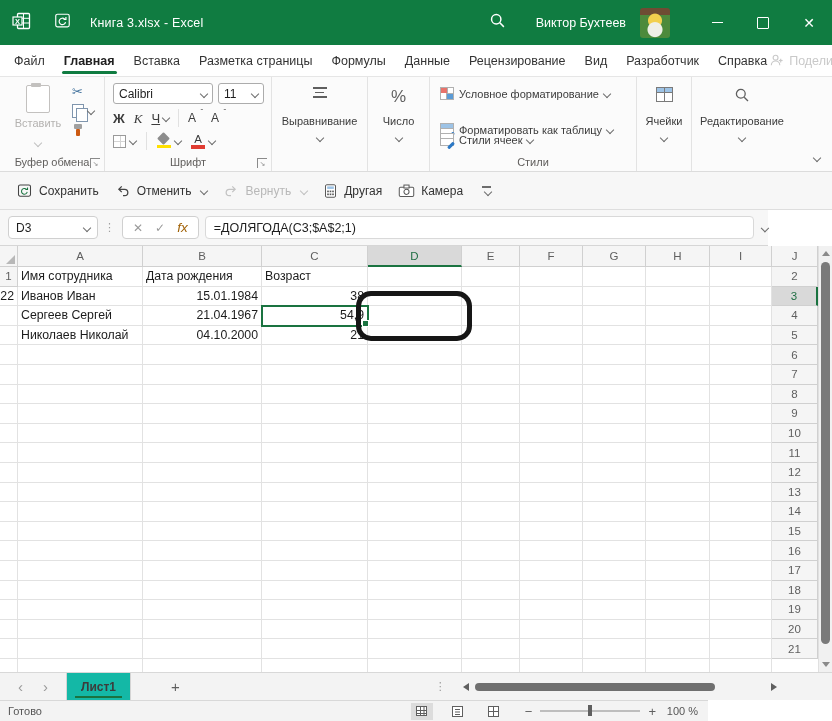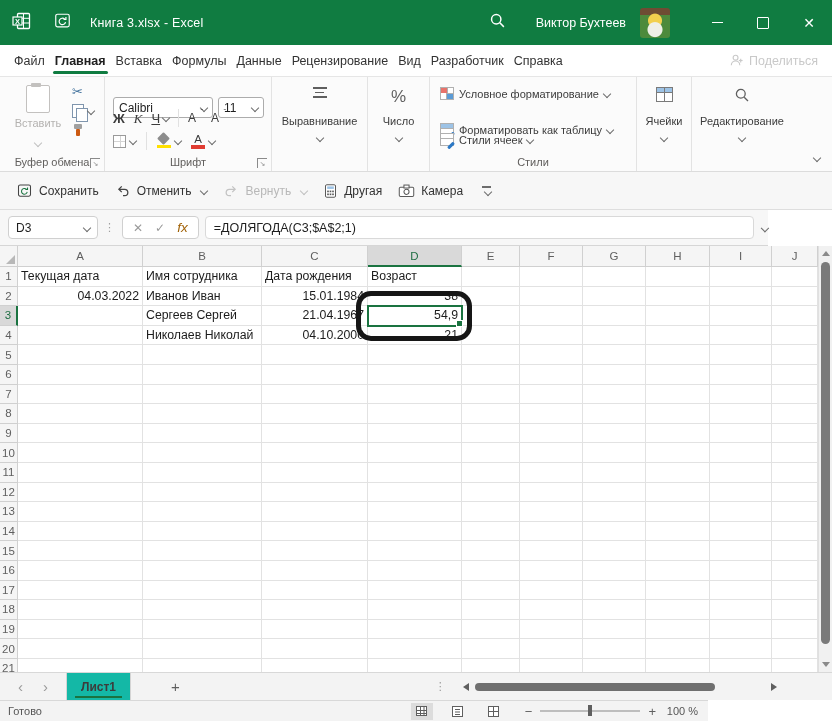--- a/index.html
+++ b/index.html
@@ -22,21 +22,21 @@
       radial-gradient(circle at 50% 42%, #f2cf4e 0 6.5px, rgba(0,0,0,0) 7.5px),
       linear-gradient(#6e4c33 0 7px, rgba(0,0,0,0) 7px),
       #4d8a3c;}
   .winbtn{width:46px;height:45px;display:flex;align-items:center;justify-content:center;color:#fff;}
   .wb-min{width:11px;height:1.4px;background:#fff;}
   .wb-max{width:10px;height:10px;border:1.2px solid #fff;border-radius:1px;}
   .wb-close{font-size:14px;line-height:1;}
 
   
   .tabrow{left:0;top:45px;width:832px;height:32px;background:#fff;display:flex;align-items:center;border-bottom:1px solid #e6e6e6;box-sizing:border-box;}
-  .rtab{font-size:12.5px;color:#333;margin-left:6px;padding:0 2px;height:100%;display:flex;align-items:center;position:relative;white-space:nowrap;}
+  .rtab{font-size:12.5px;color:#333;margin-left:15px;padding:0 2px;height:100%;display:flex;align-items:center;position:relative;white-space:nowrap;}
   .rtab.first{margin-left:12px;}
   .rtab.active{font-weight:bold;color:#202020;}
   .rtab.active::after{content:"";position:absolute;left:0;right:0;bottom:2px;height:3px;background:#107C41;border-radius:2px;}
   .share{margin-left:auto;margin-right:14px;display:flex;align-items:center;gap:5px;color:#c9c9c9;font-size:12.5px;}
 
   
   .ribbon{left:0;top:77px;width:832px;height:95px;background:#fbfbfb;border-bottom:1px solid #dcdcdc;box-sizing:border-box;display:flex;}
   .rgroup{position:relative;height:100%;border-right:1px solid #e3e3e3;box-sizing:border-box;flex:0 0 auto;}
   .glabel{position:absolute;bottom:3px;left:0;right:0;text-align:center;font-size:11px;color:#605e5c;}
   .launcher{position:absolute;bottom:3px;right:4px;width:9px;height:9px;border-top:1px solid #8a8a8a;border-left:1px solid #8a8a8a;font-size:7px;color:#8a8a8a;line-height:9px;text-align:center;}
@@ -55,21 +55,21 @@
   .copyicon{width:10px;height:12px;border:1.2px solid #7f95ad;background:#fff;position:relative;}
   .copyicon::before{content:"";position:absolute;left:3px;top:3px;width:10px;height:12px;border:1.2px solid #7f95ad;background:#fff;}
   .painticon{width:12px;height:12px;position:relative;}
   .painticon::before{content:"";position:absolute;left:2px;top:0;width:8px;height:5px;background:#a0a0a0;border-radius:1px;}
   .painticon::after{content:"";position:absolute;left:4px;top:5px;width:4px;height:7px;background:#cc5a12;border-radius:1px;}
 
   
   .g-font{width:167px;}
   .combo{background:#fff;border:1px solid #acacac;border-radius:3px;height:21px;display:flex;align-items:center;font-size:12px;color:#1e1e1e;padding:0 5px;box-sizing:border-box;}
   .combo .chv{margin-left:auto;}
-  .fontrow1{position:absolute;left:8px;top:20px;display:flex;gap:5px;}
+  .fontrow1{position:absolute;left:8px;top:6px;display:flex;gap:5px;}
   .fontrow2{position:absolute;left:8px;top:32px;display:flex;align-items:center;gap:9px;}
   .fontrow3{position:absolute;left:8px;top:55px;display:flex;align-items:center;gap:10px;}
   .fbtn{font-size:13px;color:#3c3c3c;line-height:1;}
   .fbtn.b{font-weight:bold;}
   .fbtn.i{font-style:italic;font-family:"Liberation Serif",serif;}
   .fbtn.u{text-decoration:underline;}
   .sizebtn{font-size:12px;color:#3c3c3c;position:relative;padding-right:6px;}
   .sizebtn .mark{position:absolute;top:-4px;right:-1px;font-size:8px;color:#3c3c3c;}
   .vdiv{width:1px;height:18px;background:#e1e1e1;}
   .bordericon{width:13px;height:13px;border:1px solid #9a9a9a;box-sizing:border-box;position:relative;background:#fff;}
@@ -226,20 +226,21 @@
         <span>✕</span>
       </span>
   </div>
 </div>
 
 <div class="abs tabrow">
   <span id="tabs-host" style="display:flex;align-items:center;height:100%;">
       <span class="rtab first">Файл</span>
       <span class="rtab active">Главная</span>
       <span class="rtab">Вставка</span>
+      <span class="rtab">Разметка страницы</span>
       <span class="rtab">Формулы</span>
       <span class="rtab">Данные</span>
       <span class="rtab">Рецензирование</span>
       <span class="rtab">Вид</span>
       <span class="rtab">Разработчик</span>
       <span class="rtab">Справка</span>
     </span>
   <span class="share">
     <svg width="15" height="15" viewBox="0 0 16 16">
         <circle cx="7" cy="5" r="2.6" fill="none" stroke="#c9c9c9" stroke-width="1.2"></circle>
@@ -459,21 +460,20 @@
       <div class="colhdr">B</div>
       <div class="colhdr">C</div>
       <div class="colhdr sel">D</div>
       <div class="colhdr">E</div>
       <div class="colhdr">F</div>
       <div class="colhdr">G</div>
       <div class="colhdr">H</div>
       <div class="colhdr">I</div>
       <div class="colhdr">J</div>
       <div class="rowhdr">1</div>
-      <div class="cell">Текущая дата</div>
       <div class="cell">Имя сотрудника</div>
       <div class="cell">Дата рождения</div>
       <div class="cell">Возраст</div>
       <div class="cell"></div>
       <div class="cell"></div>
       <div class="cell"></div>
       <div class="cell"></div>
       <div class="cell"></div>
       <div class="cell"></div>
       <div class="rowhdr">2</div>

